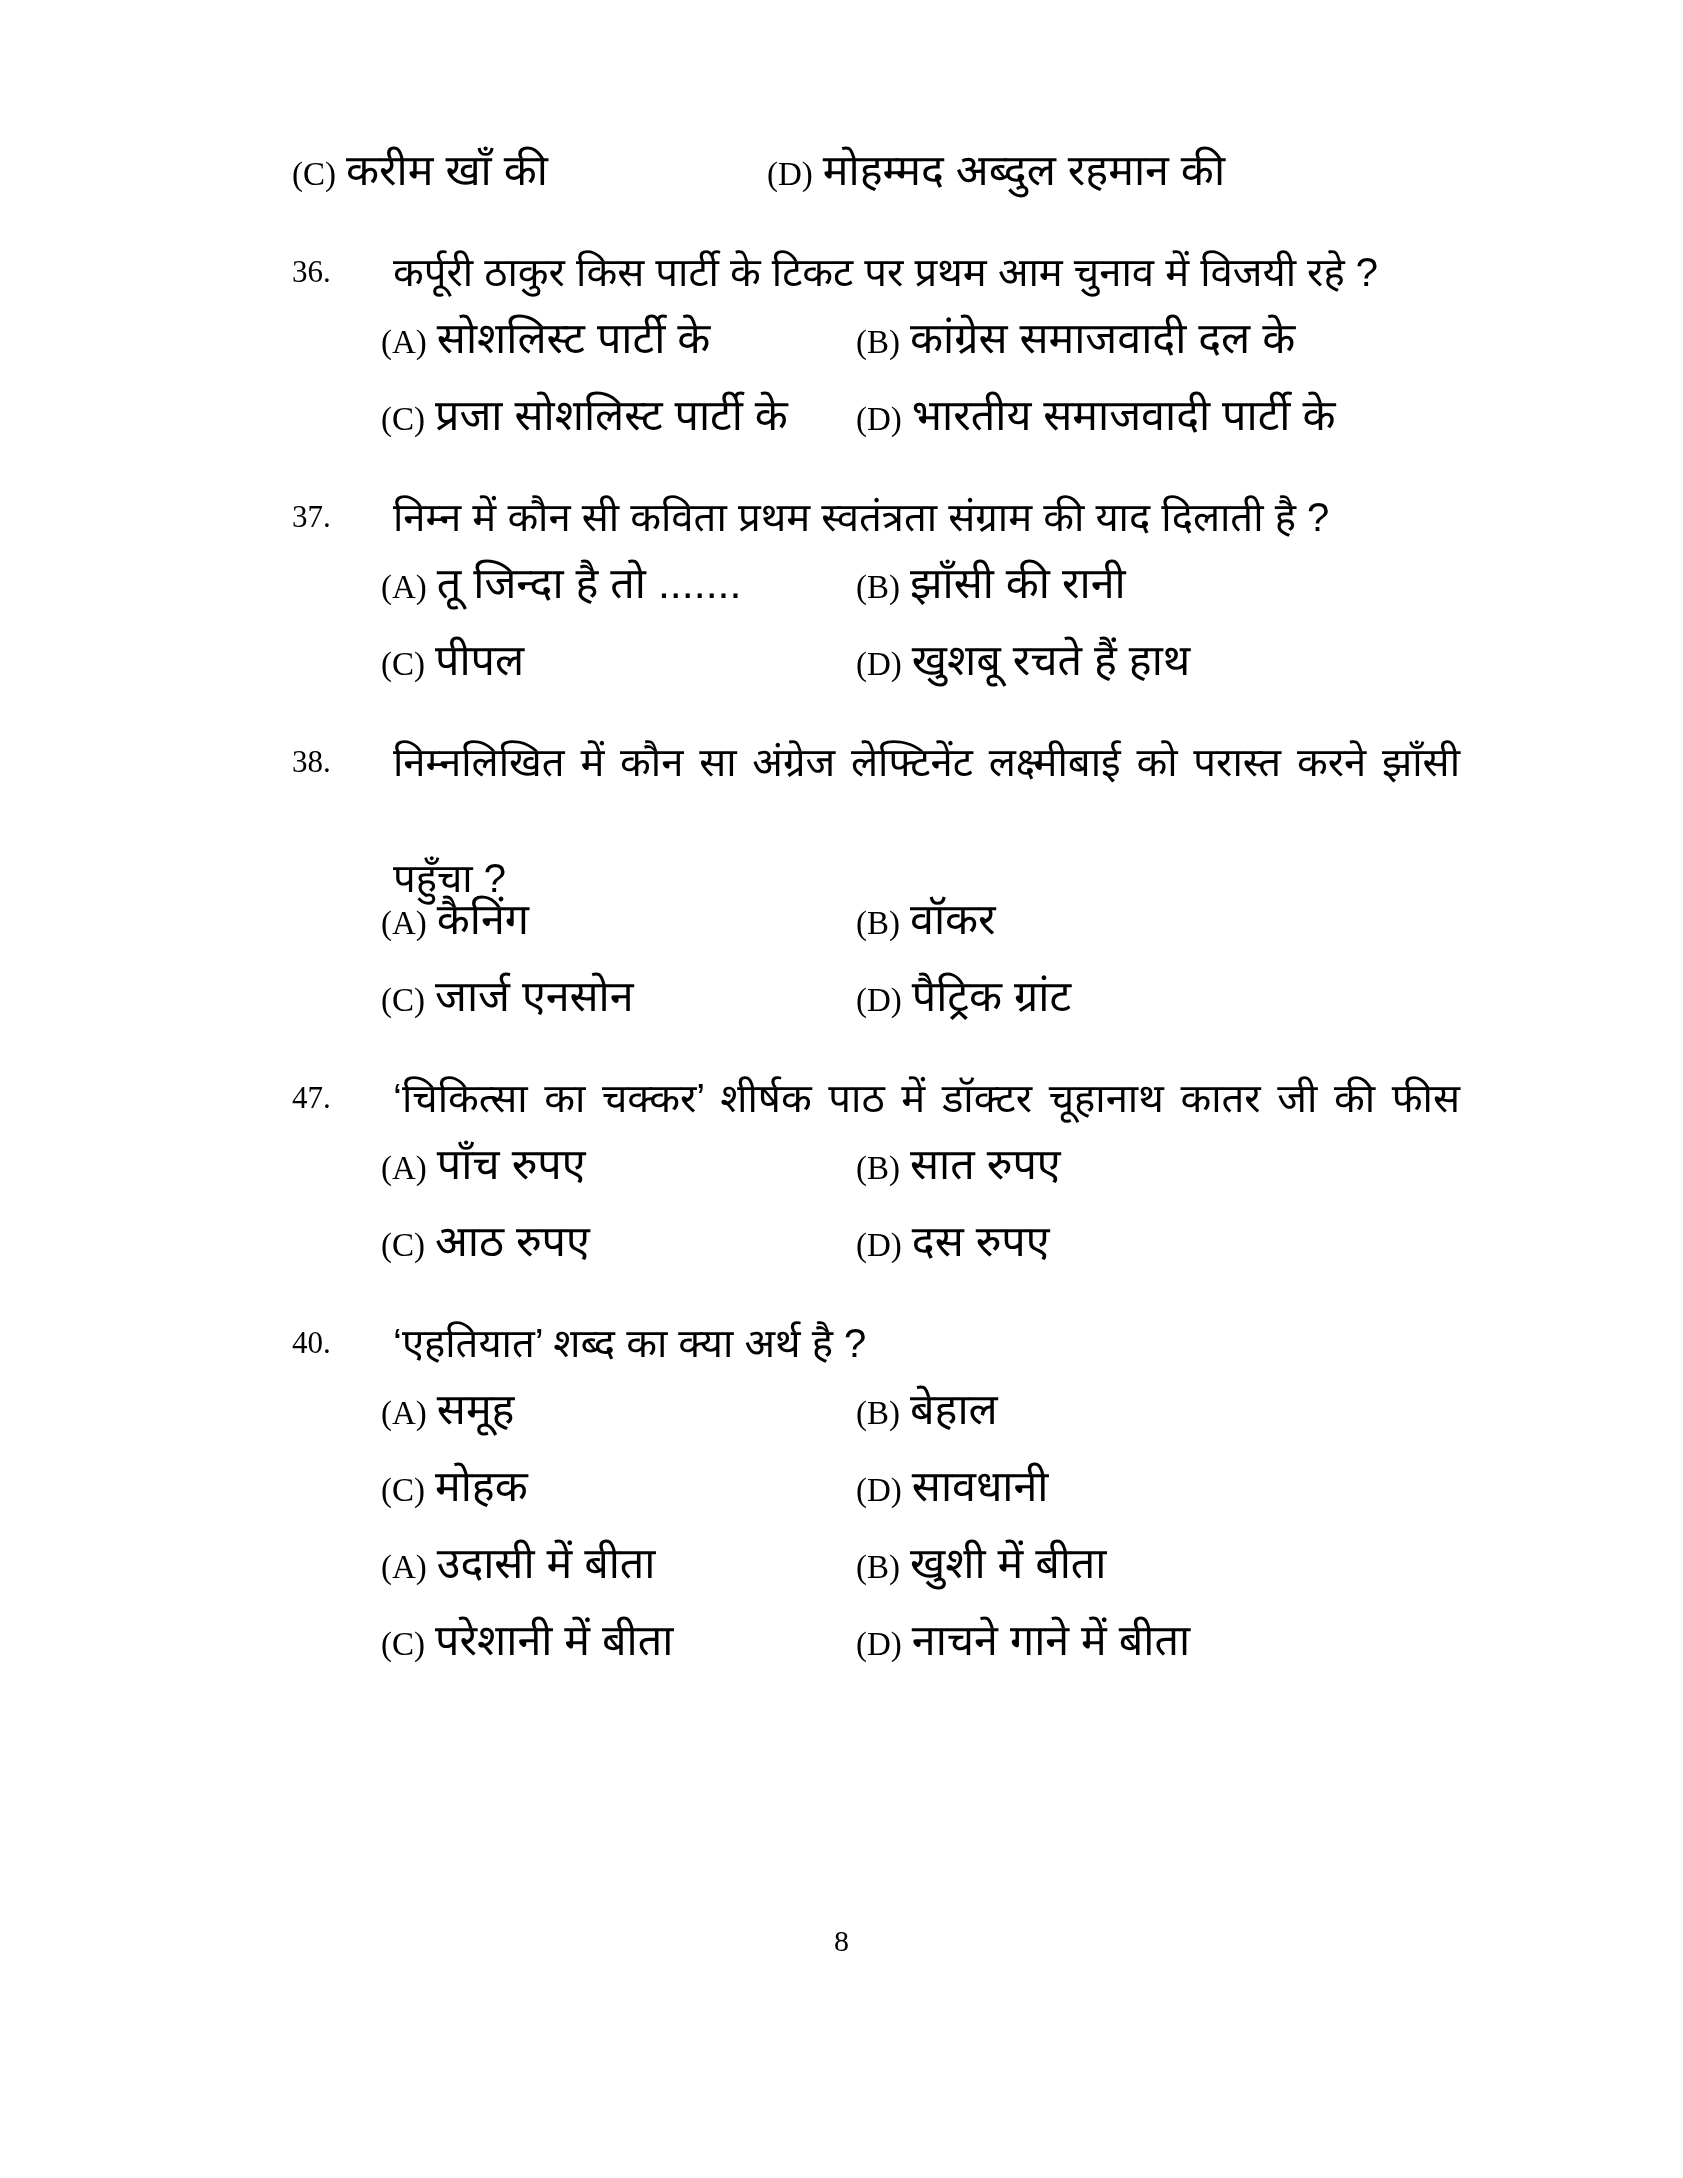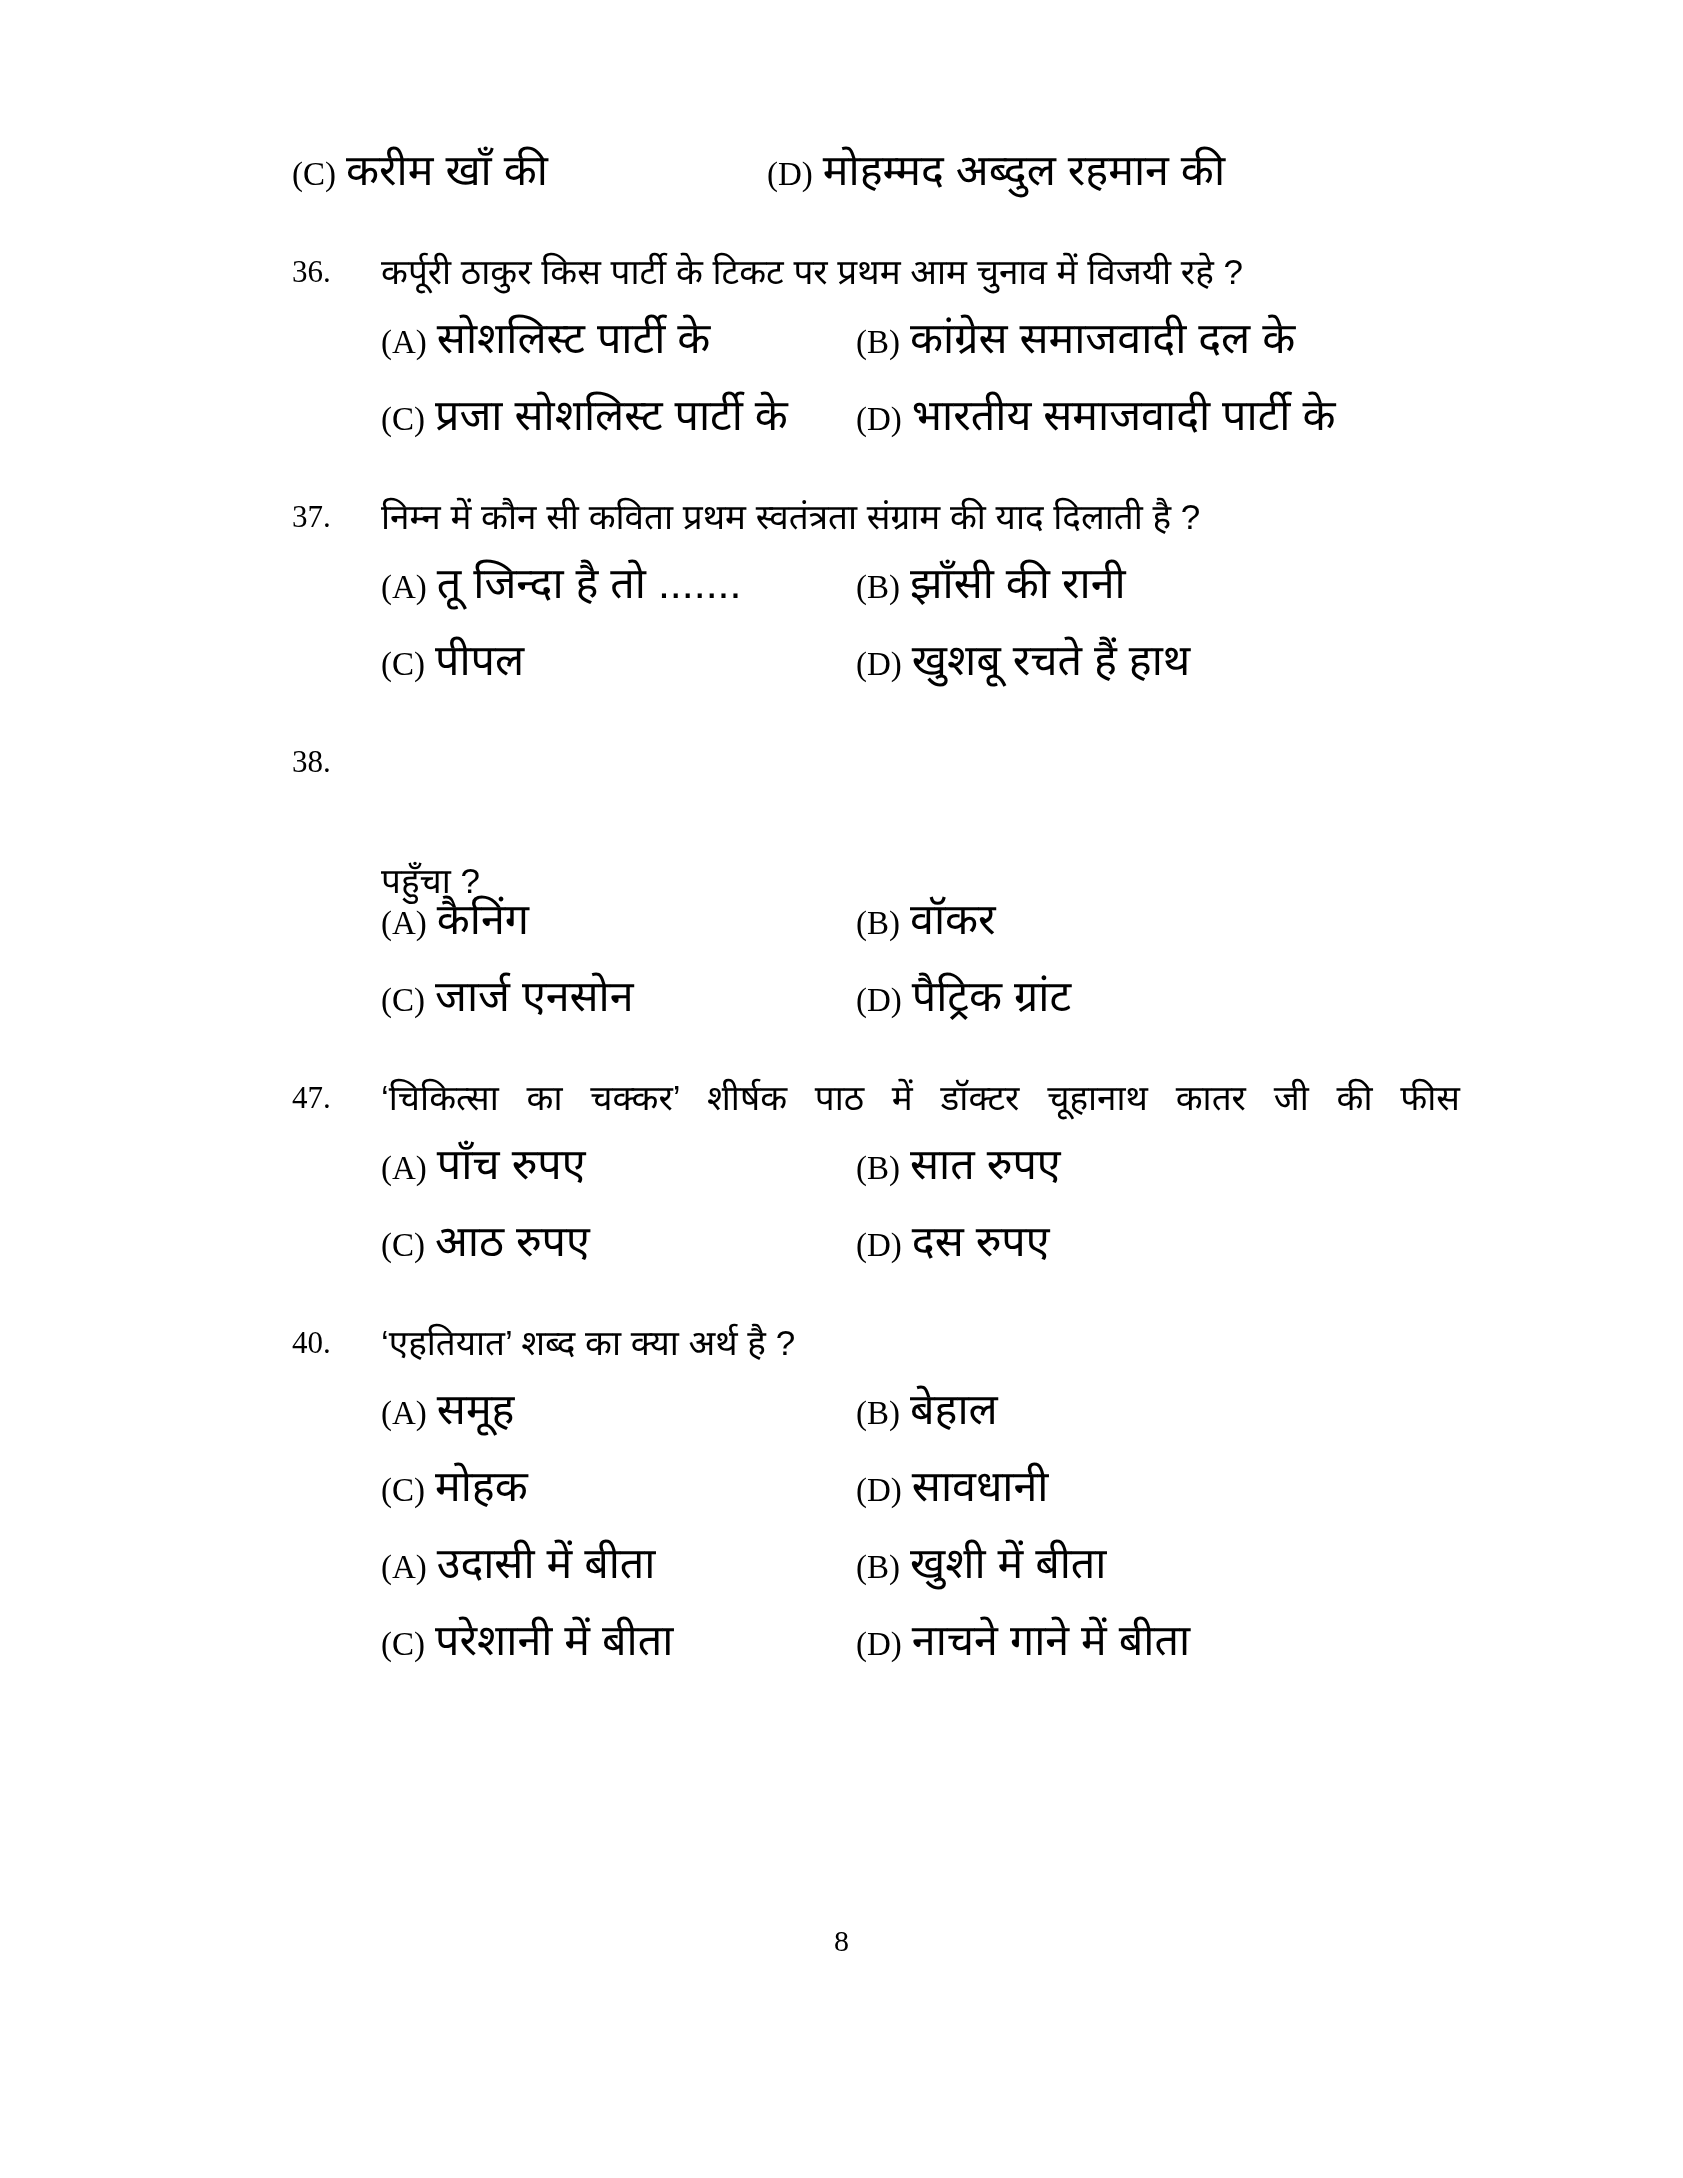--- a/index.html
+++ b/index.html
@@ -70,23 +70,24 @@
   .q-num {
     width: 89px;
     flex: 0 0 89px;
     font-family: "Liberation Serif", "DejaVu Serif", serif;
     font-size: 31px;
     line-height: 1;
   }
   .q-text {
     flex: 1 1 auto;
     font-family: "Liberation Sans", "DejaVu Sans", sans-serif;
-    font-size: 35px;
+    font-size: 40px;
     line-height: 1;
     white-space: nowrap;
+    margin-left: 12px;
   }
   .q-text.justify {
     white-space: normal;
     text-align: justify;
     text-align-last: justify;
     word-spacing: 0.06em;
   }
   .q-cont {
     display: flex;
     align-items: flex-end;
@@ -186,20 +187,21 @@
             <span class="opt-letter">(D)</span>
             <span class="opt-text">खुशबू रचते हैं हाथ</span>
           </div>
         </div>
       </div>
     </div>
 
     <div class="q-block">
       <div class="q-head">
         <span class="q-num">38.</span>
+        <span class="q-text justify">निम्नलिखित में कौन सा अंग्रेज लेफ्टिनेंट लक्ष्मीबाई को परास्त करने झाँसी</span>
       </div>
       <div class="q-cont">
         <span class="spacer"></span>
         <span class="q-text">पहुँचा ?</span>
       </div>
       <div class="q-options">
         <div class="opt-row">
           <div class="col left">
             <span class="opt-letter">(A)</span>
             <span class="opt-text">कैनिंग</span>

